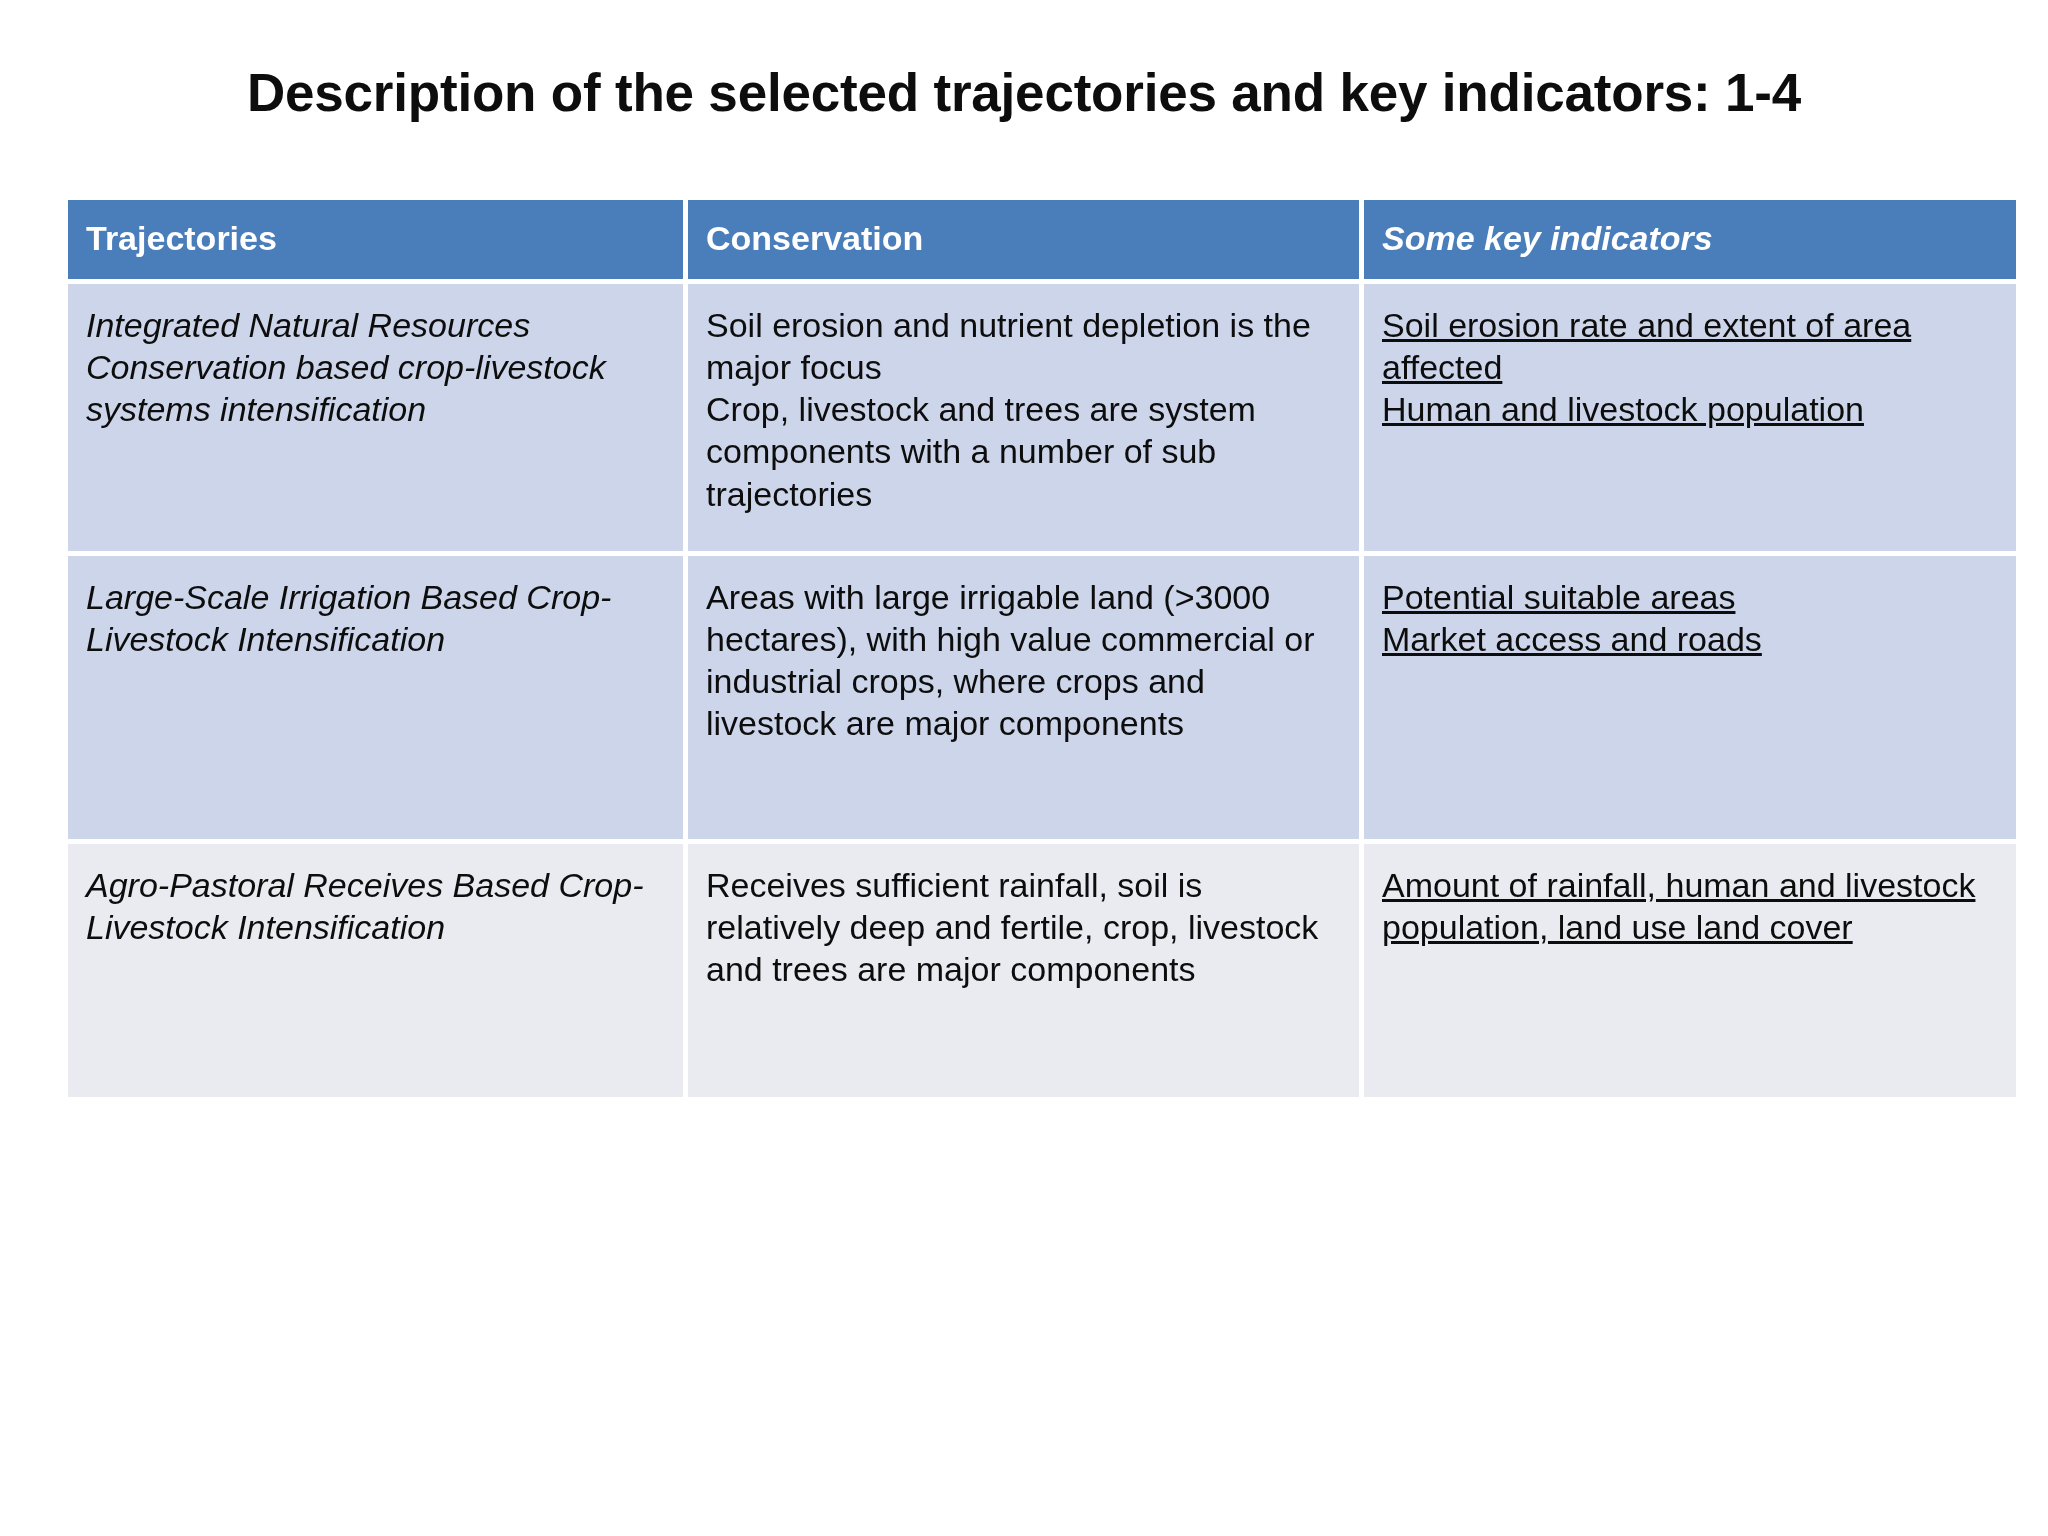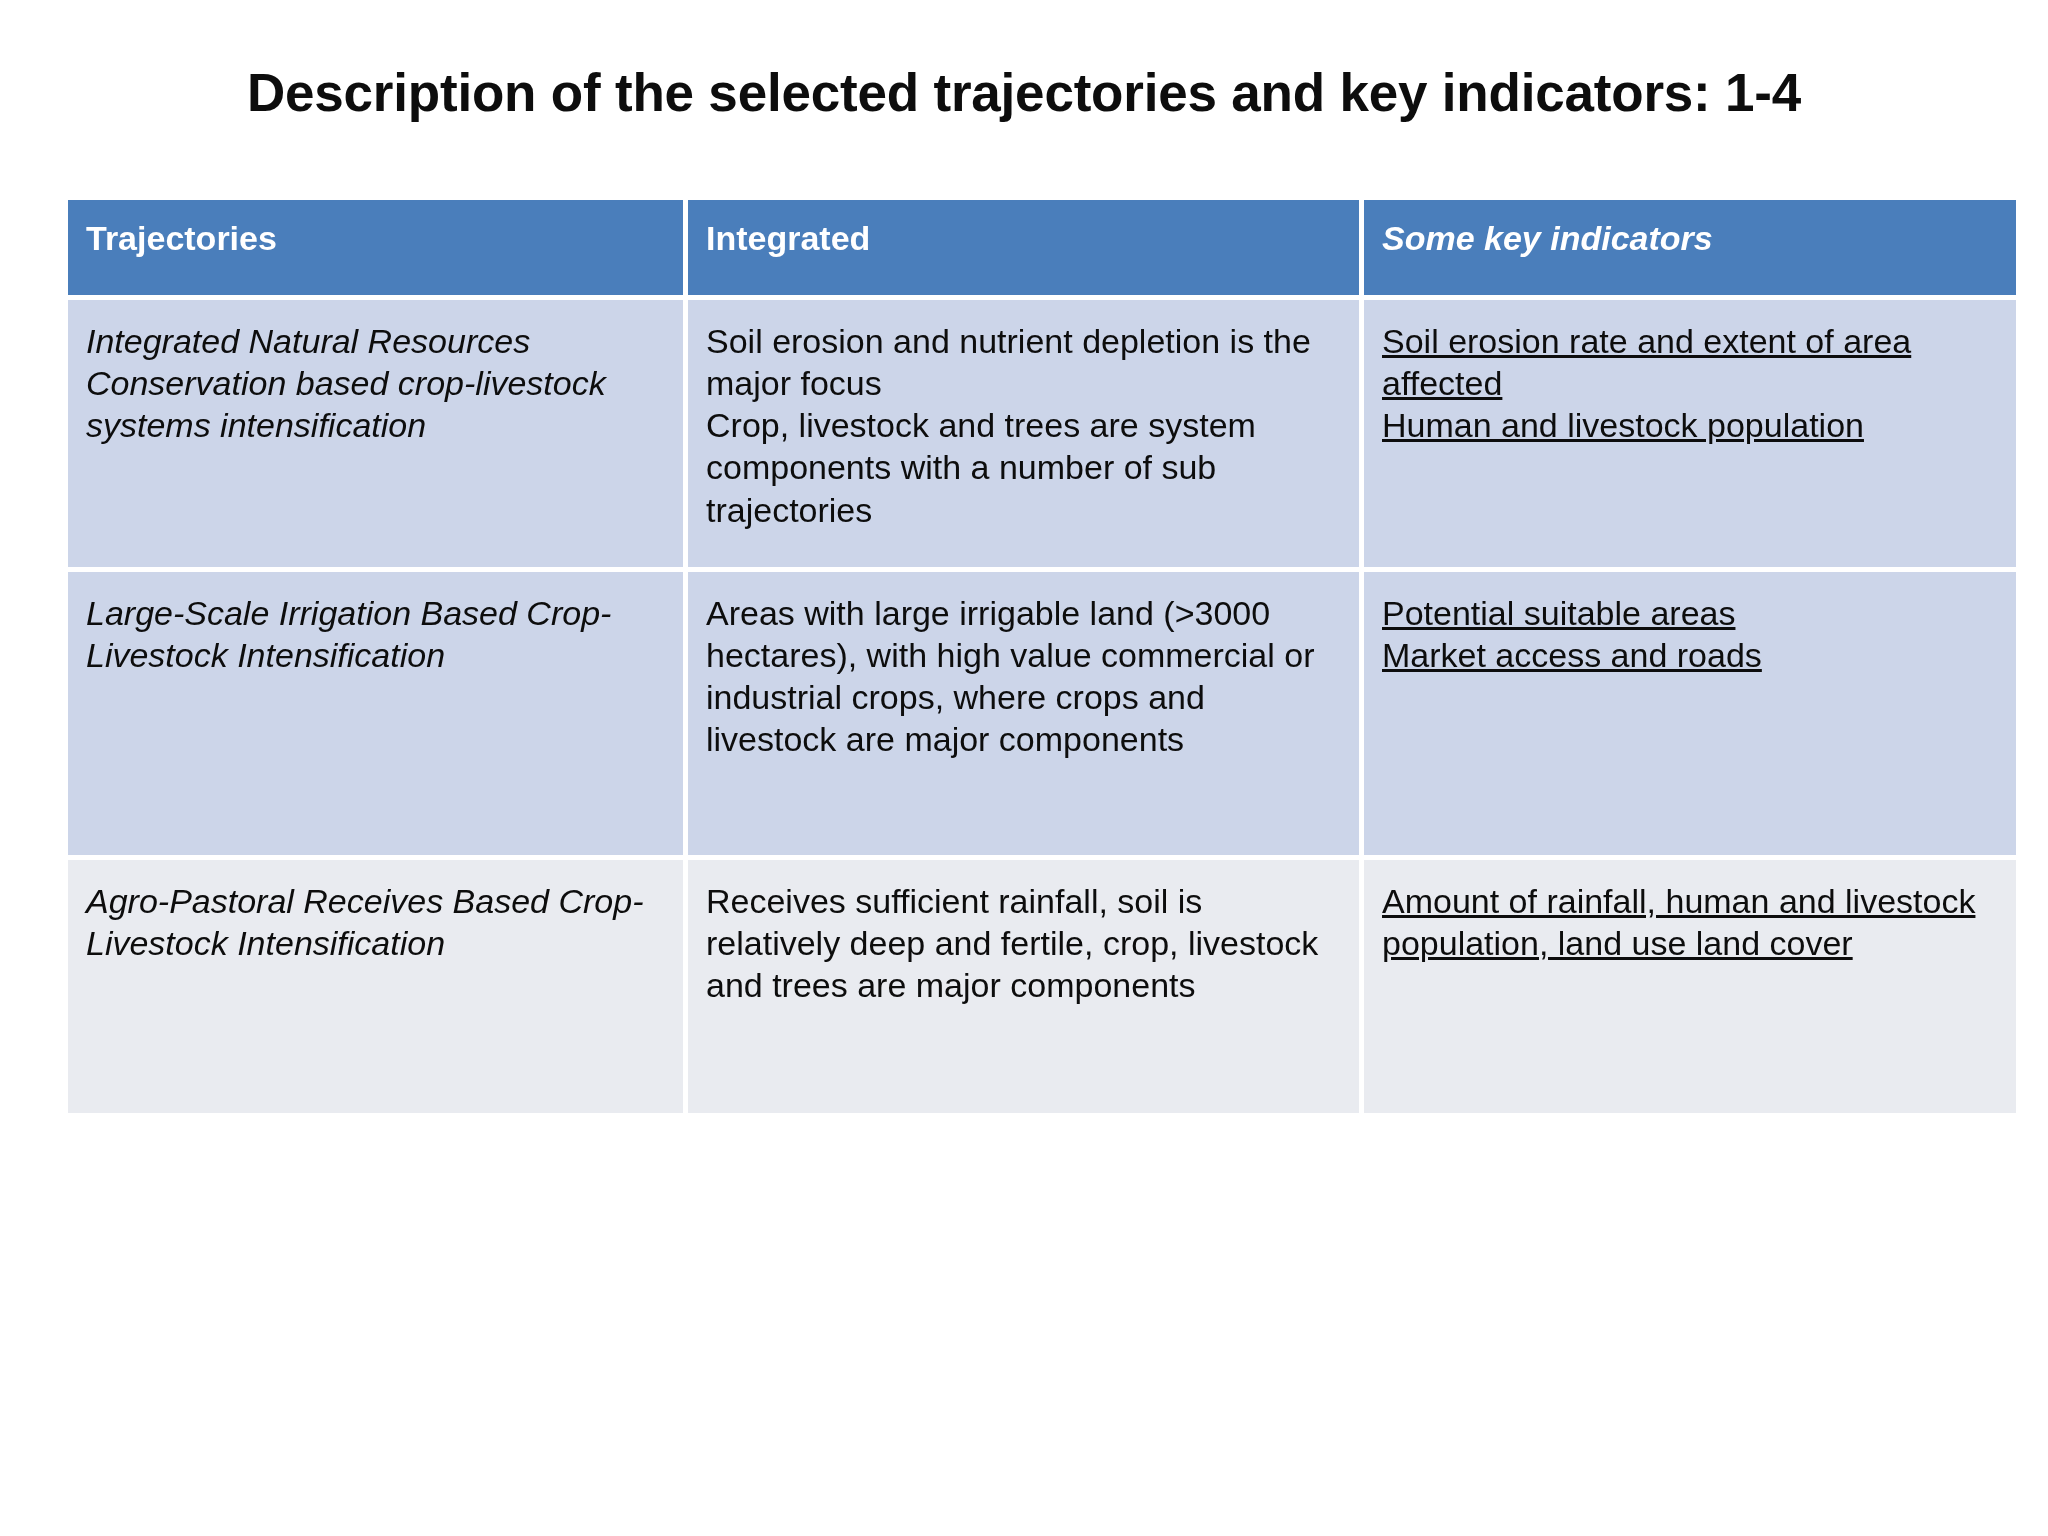--- a/index.html
+++ b/index.html
@@ -52,21 +52,21 @@
   table.traj-table col.c1 { width: 620px; }
   table.traj-table col.c2 { width: 676px; }
   table.traj-table col.c3 { width: 652px; }
 
   thead th {
     background: #4a7ebb;
     color: #ffffff;
     font-size: 34px;
     font-weight: bold;
     text-align: left;
-    padding: 19px 18px 37px 18px;
+    padding: 19px 18px 21px 18px;
     vertical-align: middle;
     border-right: 5px solid #ffffff;
     border-bottom: 5px solid #ffffff;
     box-sizing: border-box;
     height: 80px;
     font-family: "Liberation Sans", sans-serif;
   }
   thead th:last-child { border-right: none; font-style: italic; }
 
   tbody td {
@@ -107,21 +107,21 @@
     <table class="traj-table">
       <colgroup>
         <col class="c1">
         <col class="c2">
         <col class="c3">
       </colgroup>
 
       <thead>
         <tr>
           <th>Trajectories</th>
-          <th>Integrated</th>
+          <th>Conservation</th>
           <th>Some key indicators</th>
         </tr>
       </thead>
 
       <tbody>
 
         <tr class="band-a r1">
           <td class="traj-cell">Integrated Natural Resources Conservation based crop-livestock systems intensification</td>
           <td>Soil erosion and nutrient depletion is the major focus
 Crop, livestock and trees are system components with a number of sub trajectories</td>

